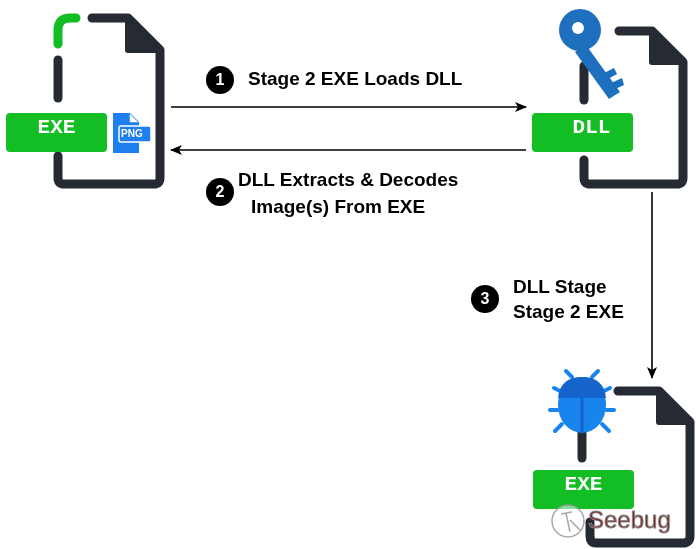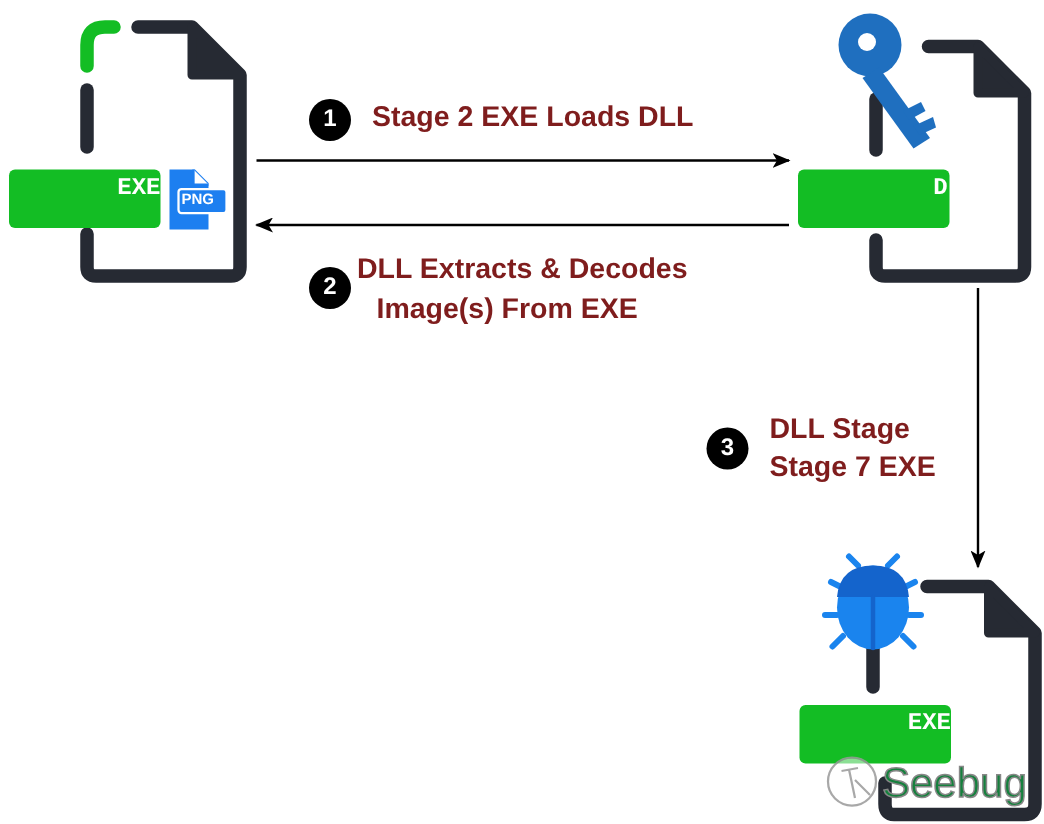--- a/index.html
+++ b/index.html
@@ -1,21 +1,21 @@
 <!DOCTYPE html>
 <html><head>
   <meta charset="utf-8">
   <style>
     html, body { margin:0; padding:0; background:#ffffff; }
     body { width:696px; height:549px; position:relative; overflow:hidden; font-family:"Liberation Sans", sans-serif; }
     svg.diagram { position:absolute; left:0; top:0; width:696px; height:549px; }
-    .lbl { position:absolute; font-family:"Liberation Sans", sans-serif; font-weight:bold; font-size:19px; color:#7f1d1d; line-height:23px; white-space:nowrap; }
+    .lbl { position:absolute; font-family:"Liberation Sans", sans-serif; font-weight:bold; font-size:19px; color:#000000; line-height:23px; white-space:nowrap; }
     .badge { position:absolute; width:28px; height:28px; border-radius:50%; background:#000; color:#fff; font-family:"Liberation Sans", sans-serif; font-weight:bold; font-size:16px; text-align:center; line-height:28px; }
-    .tag { position:absolute; font-family:"Liberation Mono", monospace; font-weight:bold; color:#fff; font-size:16px; text-align:right; }
-    .wm { position:absolute; font-family:"Liberation Sans", sans-serif; font-size:28px; color:#15803d; -webkit-text-stroke:1px #888; }
+    .tag { position:absolute; font-family:"Liberation Mono", monospace; font-weight:bold; color:#fff; font-size:21px; text-align:center; }
+    .wm { position:absolute; font-family:"Liberation Sans", sans-serif; font-size:24px; color:#7f1d1d; -webkit-text-stroke:1px #888; }
   </style>
 </head>
 <body>
 
 <svg class="diagram" viewBox="0 0 696 549">
   <defs>
     <marker id="ah" markerWidth="12" markerHeight="10" refX="11" refY="5" orient="auto" markerUnits="userSpaceOnUse">
       <path d="M0,0 L12,5 L0,10 L3,5 Z" fill="#000"></path>
     </marker>
   </defs>
@@ -86,15 +86,15 @@
 
 <div class="badge" style="left:206px;top:66px;">1</div>
 <div class="lbl" style="left:248px;top:67px;">Stage 2 EXE Loads DLL</div>
 
 <div class="badge" style="left:206px;top:178px;">2</div>
 <div class="lbl" style="left:238px;top:168px;">DLL Extracts &amp; Decodes</div>
 <div class="lbl" style="left:251px;top:195px;">Image(s) From EXE</div>
 
 <div class="badge" style="left:471px;top:285px;">3</div>
 <div class="lbl" style="left:513px;top:275px;">DLL Stage</div>
-<div class="lbl" style="left:513px;top:300px;">Stage 7 EXE</div>
+<div class="lbl" style="left:513px;top:300px;">Stage 2 EXE</div>
 
 <div class="wm" style="left:588px;top:506px;">Seebug</div>
 
 </body></html>

